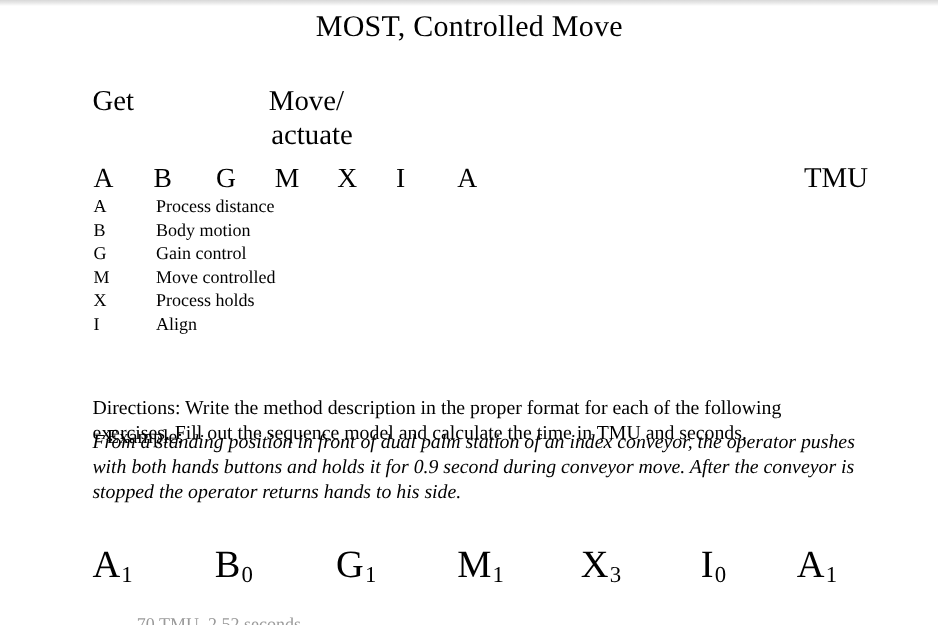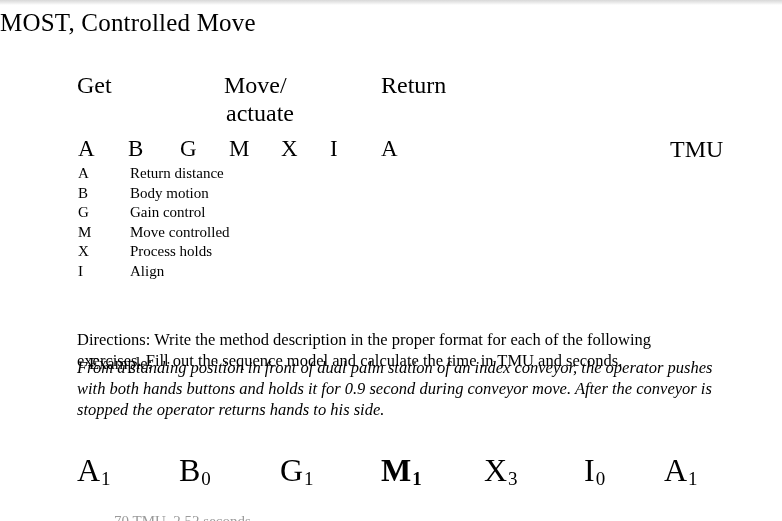--- a/index.html
+++ b/index.html
@@ -28,20 +28,21 @@
     top: 0;
     left: 0;
     width: 782px;
     height: 521px;
   }
   .doc-title {
     position: absolute;
     top: 8px;
     left: 0;
     width: 782px;
+    text-align: center;
     font-size: 25px;
     line-height: 30px;
     letter-spacing: 0.2px;
   }
   .col-head {
     position: absolute;
     font-size: 24px;
     line-height: 27px;
   }
   .col-head-get    { top: 72px; left: 77px; font-family: Liberation Serif, serif; }
@@ -137,21 +138,21 @@
   .formula-term sub {
     font-size: 19px;
     vertical-align: baseline;
     position: relative;
     top: 4px;
     left: 1px;
   }
   .ft-0 { left: 77px; }
   .ft-1 { left: 179px; }
   .ft-2 { left: 280px; }
-  .ft-3 { left: 381px; font-weight: bold; }
+  .ft-3 { left: 381px; }
   .ft-4 { left: 484px; }
   .ft-5 { left: 584px; }
   .ft-6 { left: 664px; }
 
   .result-line {
     position: absolute;
     top: 512px;
     left: 114px;
     font-size: 15px;
     line-height: 19px;
@@ -164,35 +165,34 @@
 
 <div class="page-top-edge"></div>
 
 <div class="doc">
 
   <div class="doc-title">MOST, Controlled Move</div>
 
   <div class="col-head col-head-get">Get</div>
   <div class="col-head col-head-move2">actuate</div>
   <div class="col-head col-head-move">Move/</div>
-  <div class="col-head col-head-return">Return</div>
 
   <div class="seq-letter seq-a1">A</div>
   <div class="seq-letter seq-b">B</div>
   <div class="seq-letter seq-g">G</div>
   <div class="seq-letter seq-m">M</div>
   <div class="seq-letter seq-x">X</div>
   <div class="seq-letter seq-i">I</div>
   <div class="seq-letter seq-a2">A</div>
   <div class="seq-tmu">TMU</div>
 
   <div class="legend">
     <div class="legend-row">
       <span class="legend-key">A</span>
-      <span class="legend-desc">Return distance</span>
+      <span class="legend-desc">Process distance</span>
     </div>
     <div class="legend-row">
       <span class="legend-key">B</span>
       <span class="legend-desc">Body motion</span>
     </div>
     <div class="legend-row">
       <span class="legend-key">G</span>
       <span class="legend-desc">Gain control</span>
     </div>
     <div class="legend-row">

